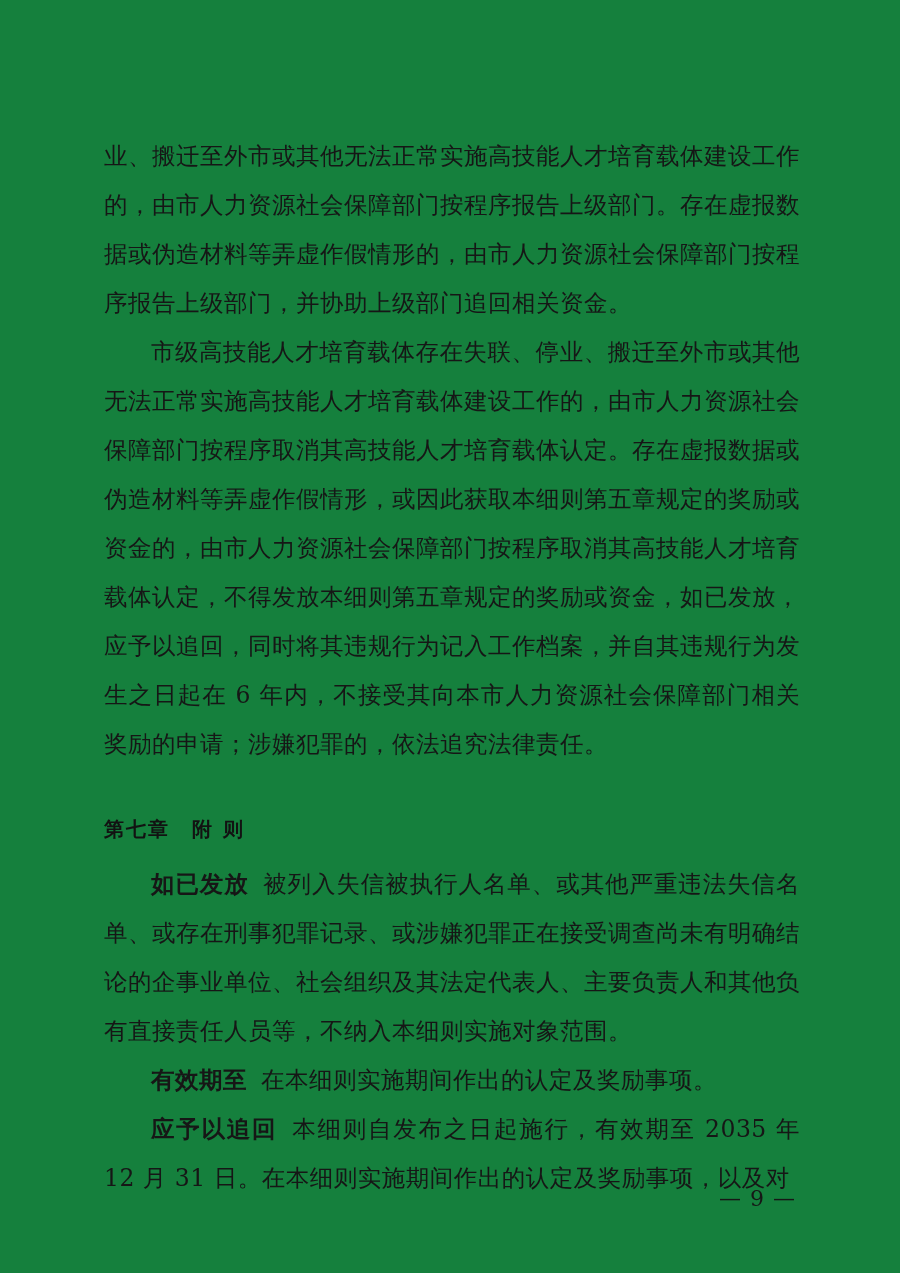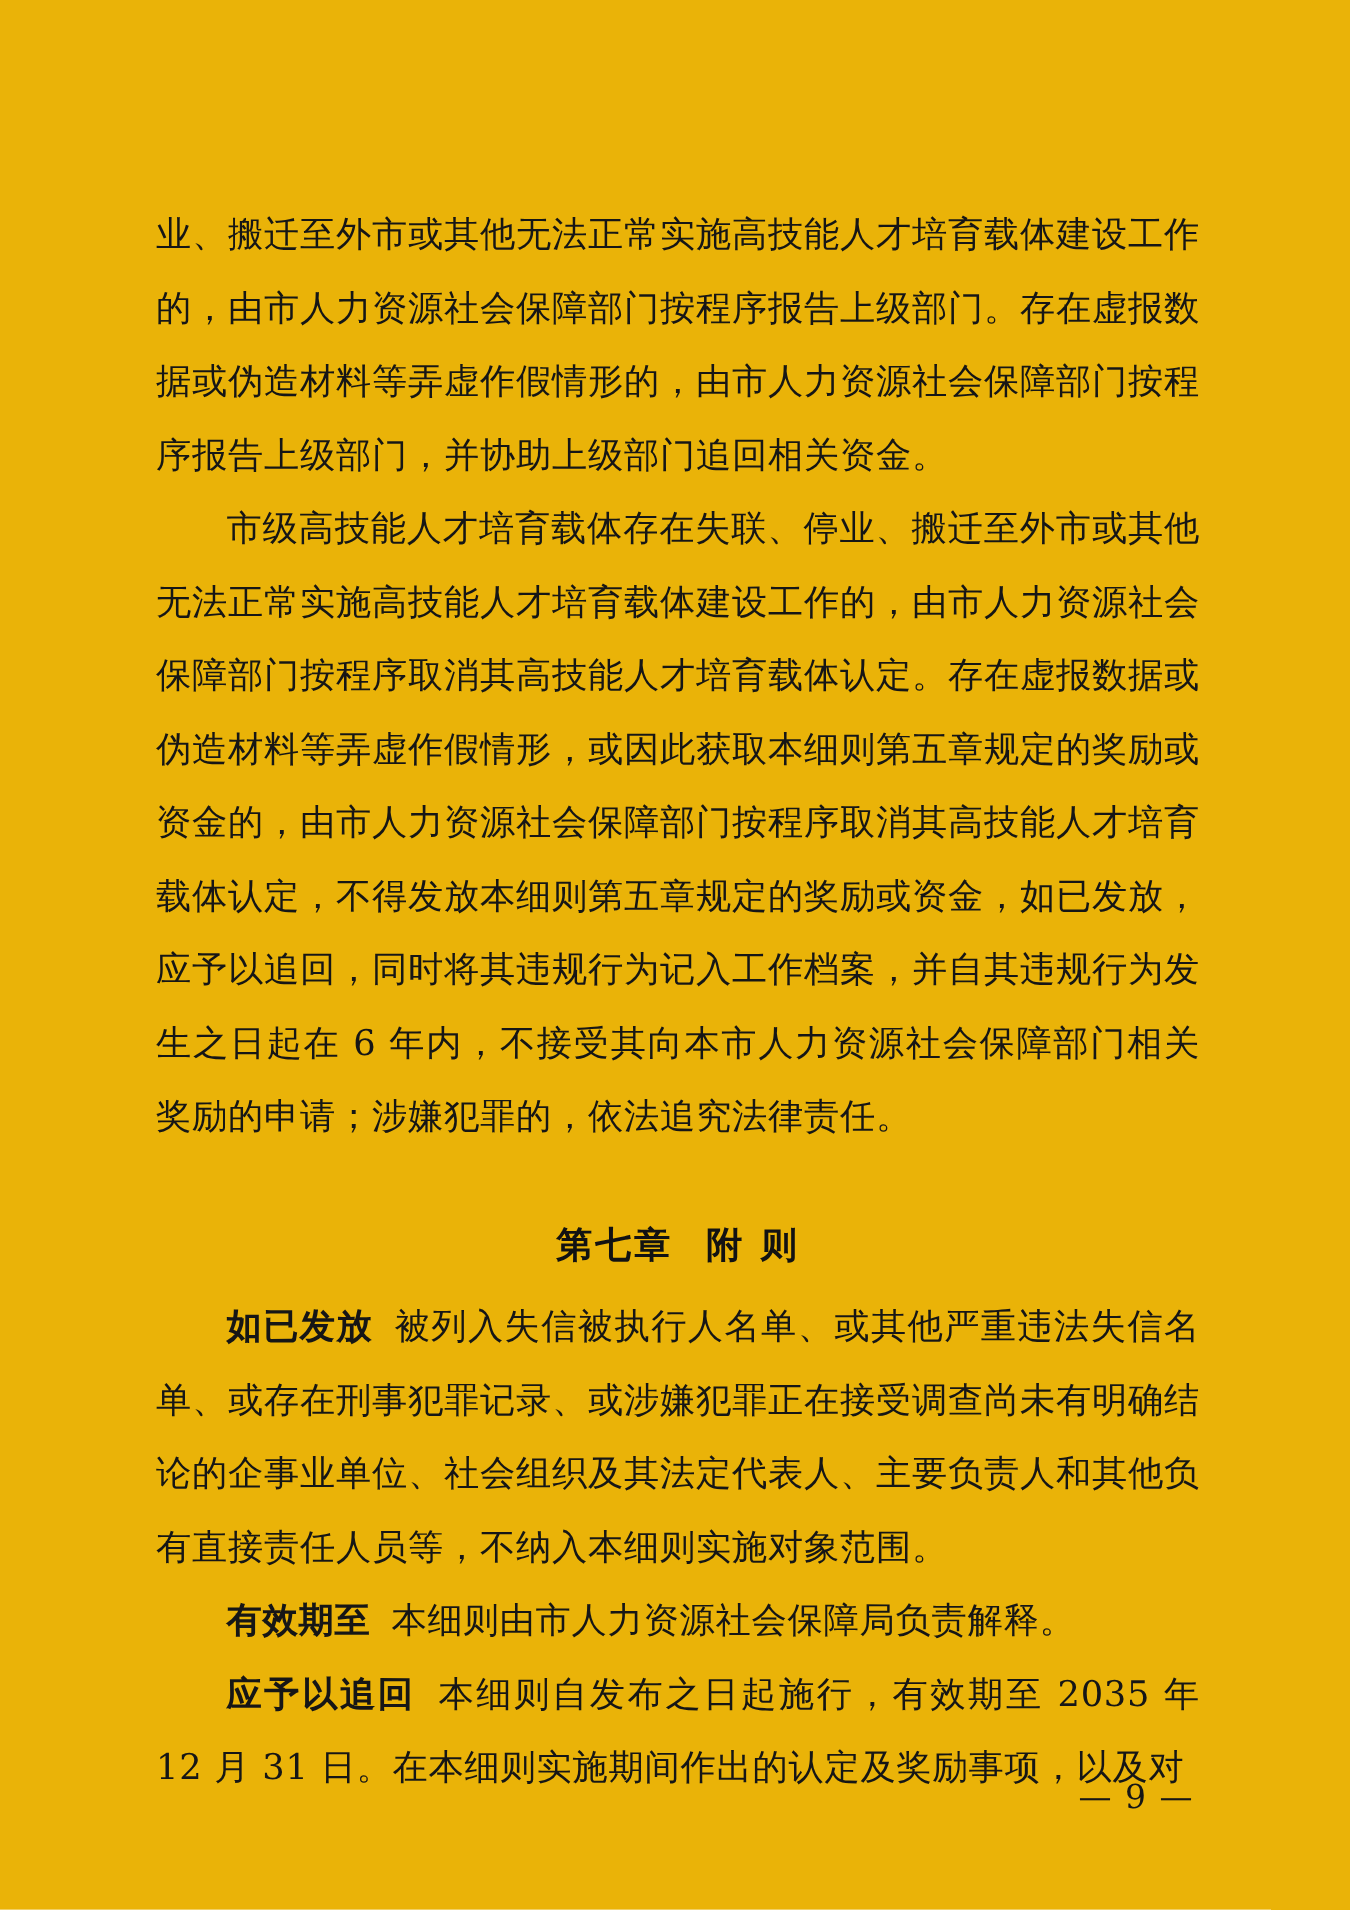--- a/index.html
+++ b/index.html
@@ -13,21 +13,21 @@
     position: relative;
     font-family: "DejaVu Serif", "Liberation Serif", serif;
     color: #1a1a1a;
     overflow: hidden;
   }
   .page {
     position: absolute;
     top: 0; left: 0;
     width: 900px;
     height: 1273px;
-    background: #eab308;
+    background: #15803d;
   }
   .content {
     position: absolute;
     left: 104px;
     top: 132px;
     width: 696px;
   }
   p.para {
     margin: 0 0 0 0;
     font-size: 23.5px;
@@ -38,23 +38,22 @@
     letter-spacing: 0.5px;
     color: #161616;
   }
   p.indent {
     text-indent: 47px;
   }
   .chapter-title {
     margin: 0;
     padding-top: 36px;
     padding-bottom: 6px;
-    font-size: 24px;
+    font-size: 20px;
     line-height: 49px;
-    text-align: center;
     font-weight: bold;
     letter-spacing: 2px;
     color: #121212;
   }
   .chapter-title .gap {
     display: inline-block;
     width: 22px;
   }
   .art-label {
     font-weight: bold;
@@ -86,21 +85,21 @@
 
     <h2 class="chapter-title">
       <span>第七章</span><span class="gap"></span><span>附 则</span>
     </h2>
 
     <p class="para indent">
       <span class="art-label">如已发放</span><span class="art-gap"></span><span>被列入失信被执行人名单、或其他严重违法失信名单、或存在刑事犯罪记录、或涉嫌犯罪正在接受调查尚未有明确结论的企事业单位、社会组织及其法定代表人、主要负责人和其他负有直接责任人员等，不纳入本细则实施对象范围。</span>
     </p>
 
     <p class="para indent">
-      <span class="art-label">有效期至</span><span class="art-gap"></span><span>本细则由市人力资源社会保障局负责解释。</span>
+      <span class="art-label">有效期至</span><span class="art-gap"></span><span>在本细则实施期间作出的认定及奖励事项。</span>
     </p>
 
     <p class="para indent">
       <span class="art-label">应予以追回</span><span class="art-gap"></span><span>本细则自发布之日起施行，有效期至 2035 年 12 月 31 日。在本细则实施期间作出的认定及奖励事项，以及对</span>
     </p>
 
   </div>
 
   <div class="page-number">— 9 —</div>
 </div>

